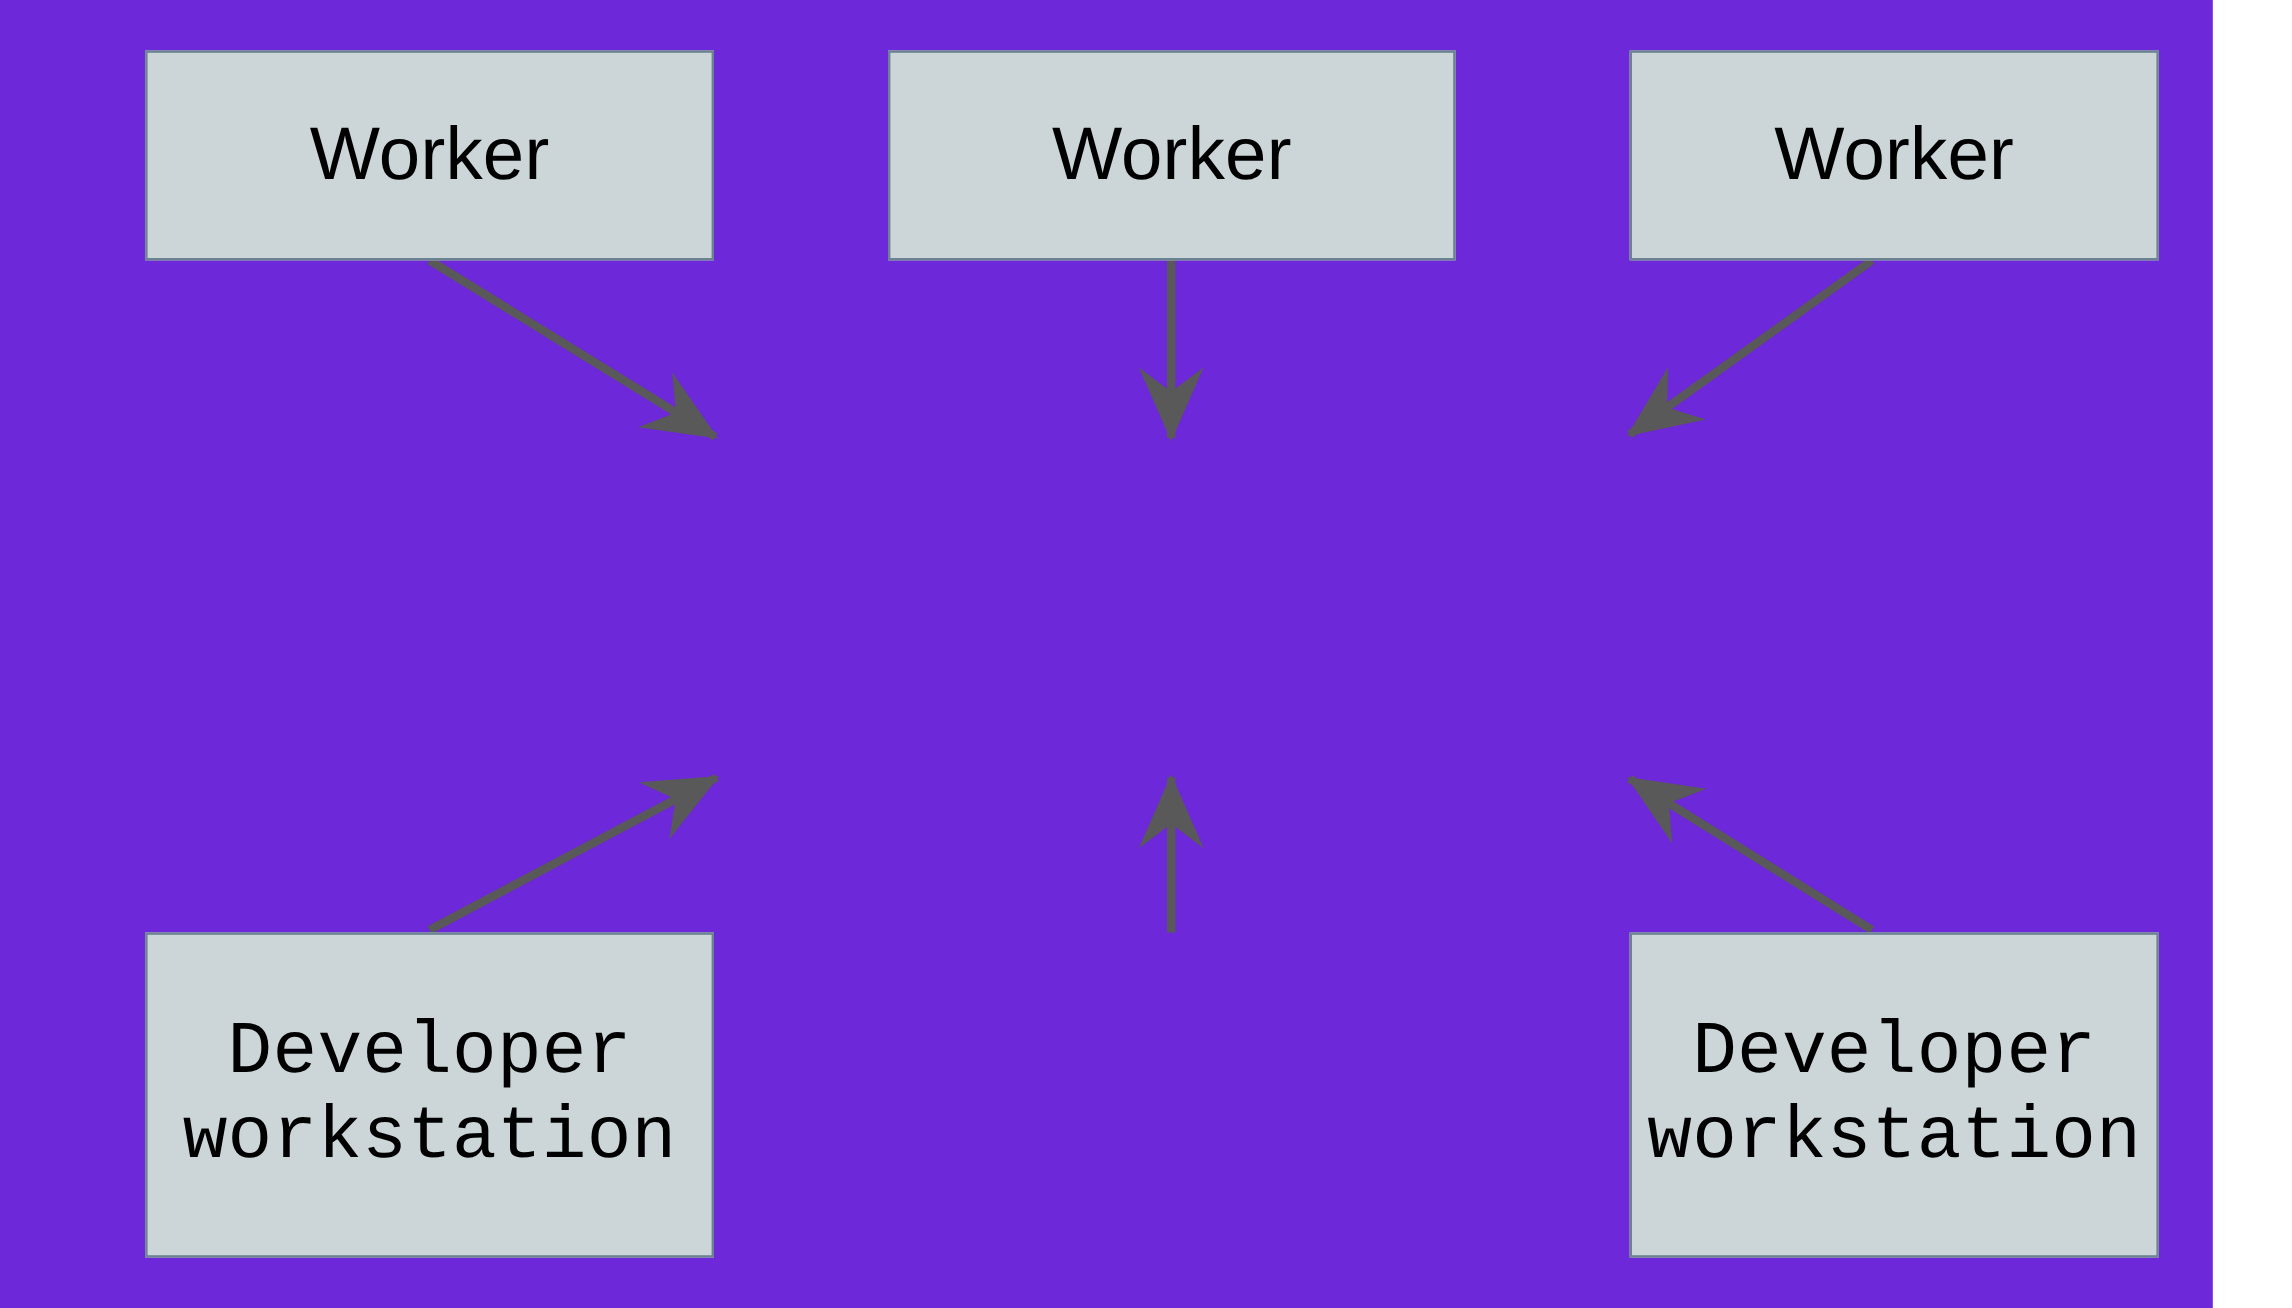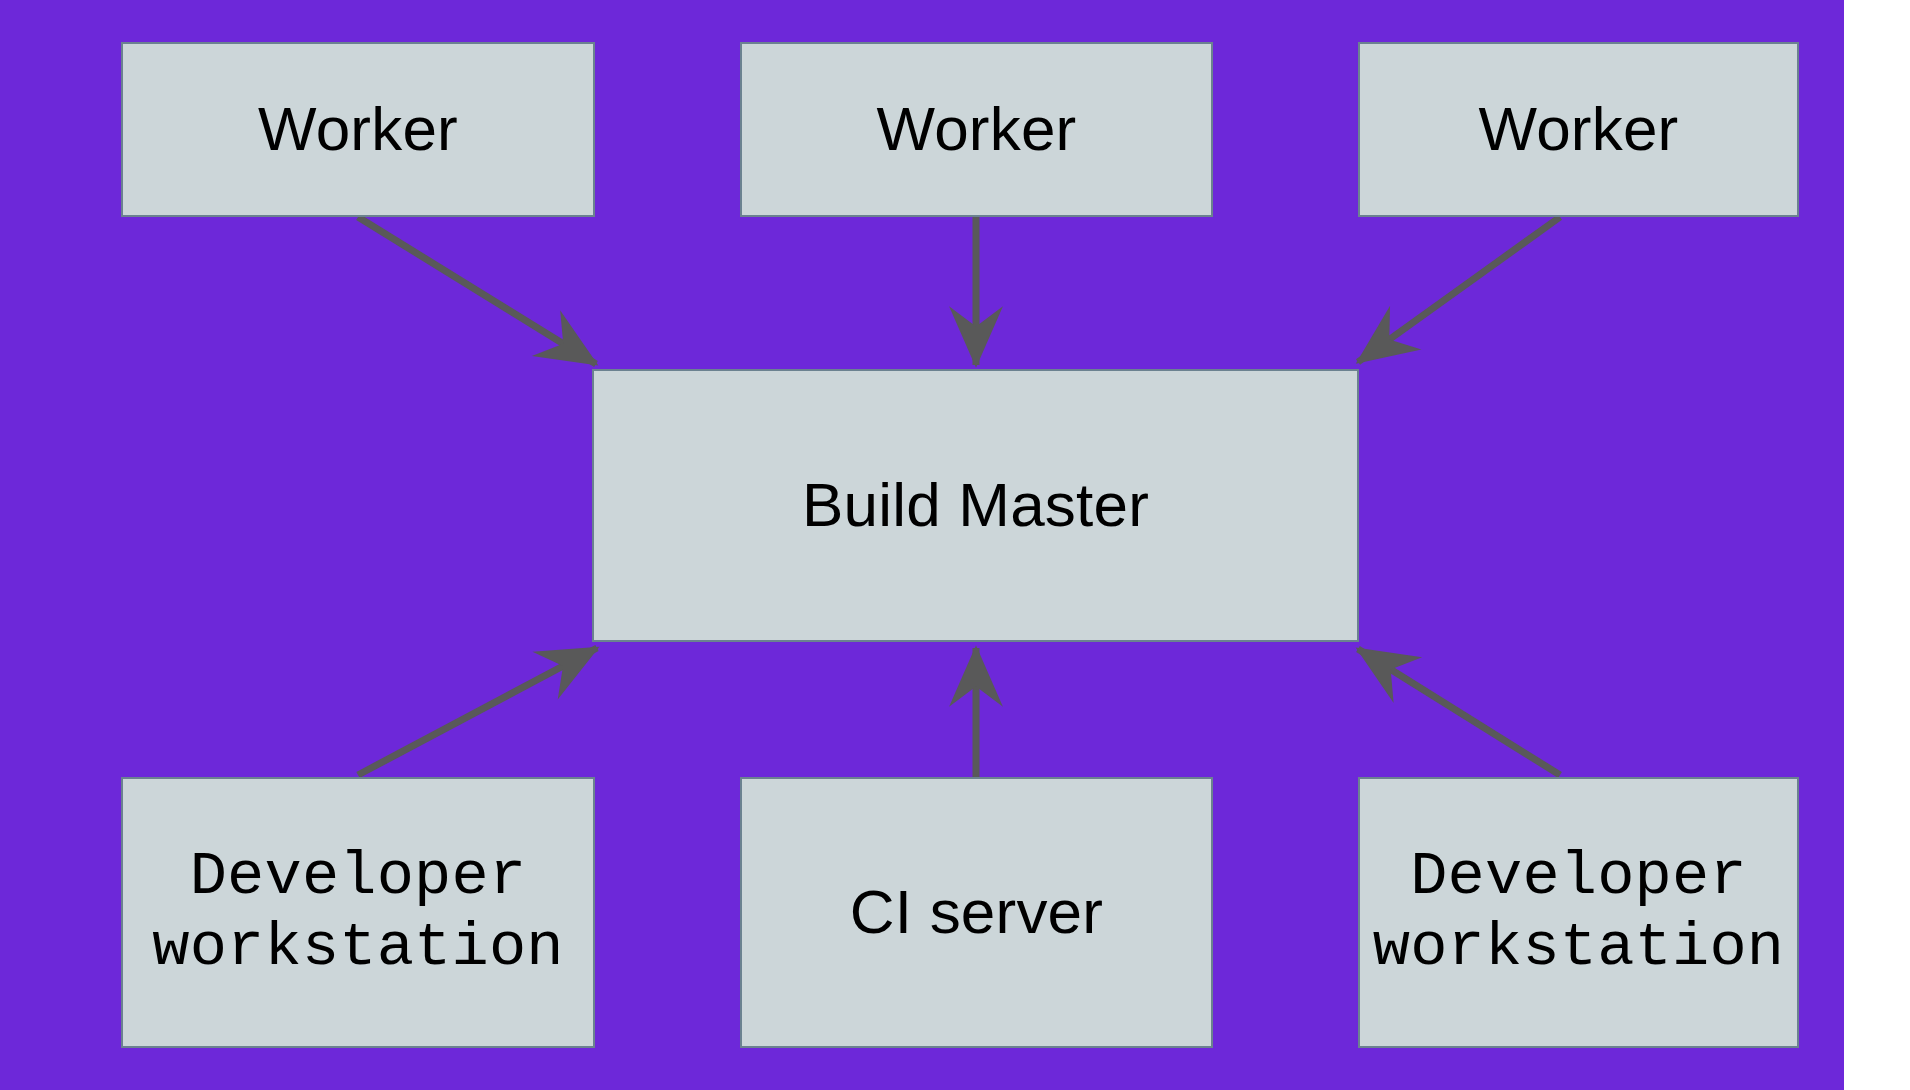--- a/index.html
+++ b/index.html
@@ -84,31 +84,25 @@
   </div>
 
   <div class="node" id="node-worker-2">
     <span class="node-label lbl-worker">Worker</span>
   </div>
 
   <div class="node" id="node-worker-3">
     <span class="node-label lbl-worker">Worker</span>
   </div>
 
-  <div class="node" id="node-build-master">
-    <span class="node-label lbl-master">Build Master</span>
-  </div>
 
   <div class="node" id="node-dev-workstation-1">
     <span class="node-label lbl-dev">Developer
 workstation</span>
   </div>
 
-  <div class="node" id="node-ci-server">
-    <span class="node-label lbl-ci">CI server</span>
-  </div>
 
   <div class="node" id="node-dev-workstation-2">
     <span class="node-label lbl-dev">Developer
 workstation</span>
   </div>
 
 </div>
 
 </body></html>

